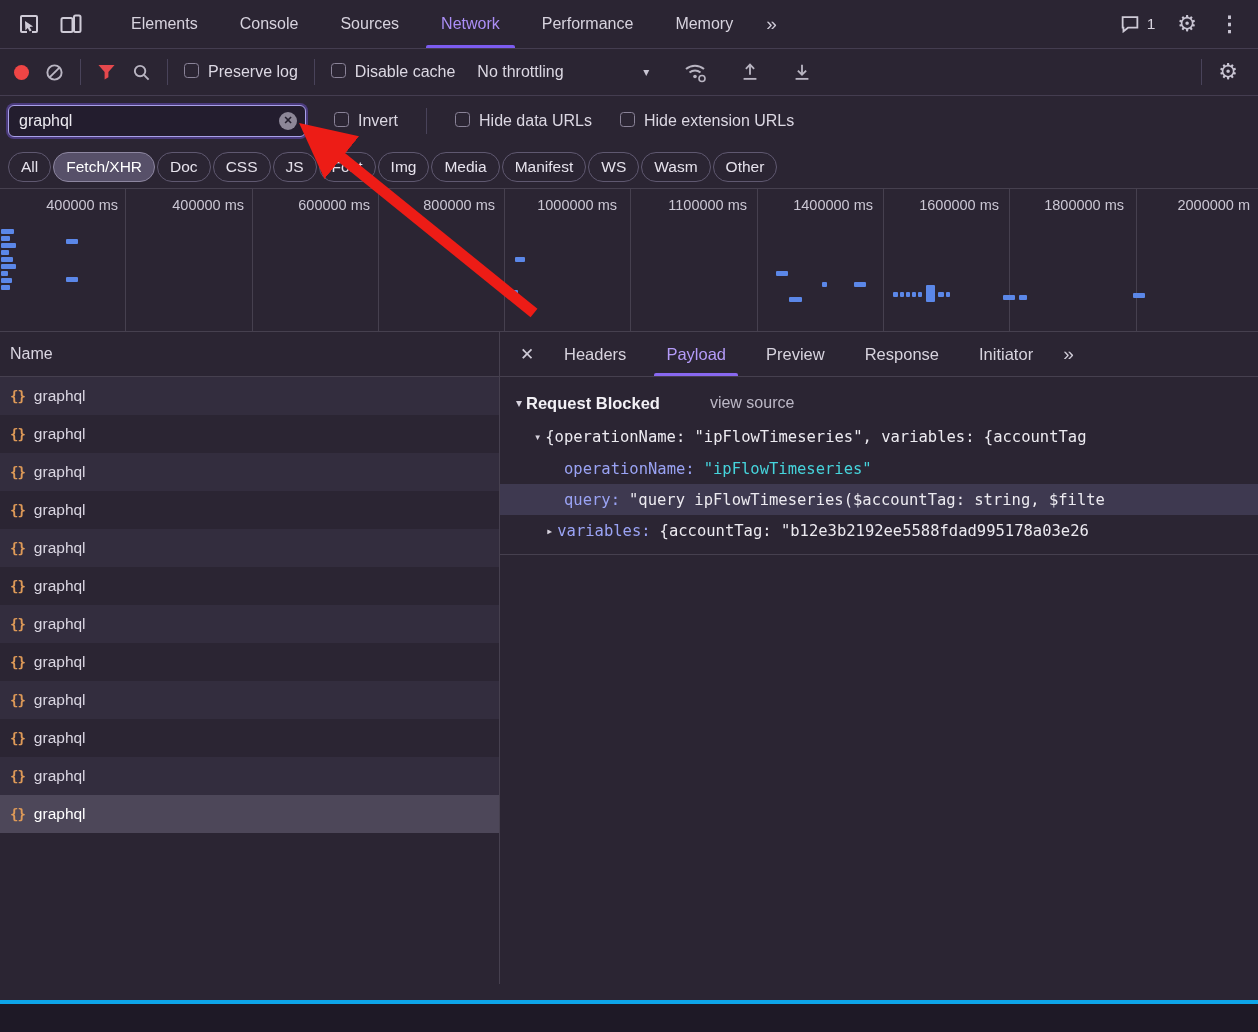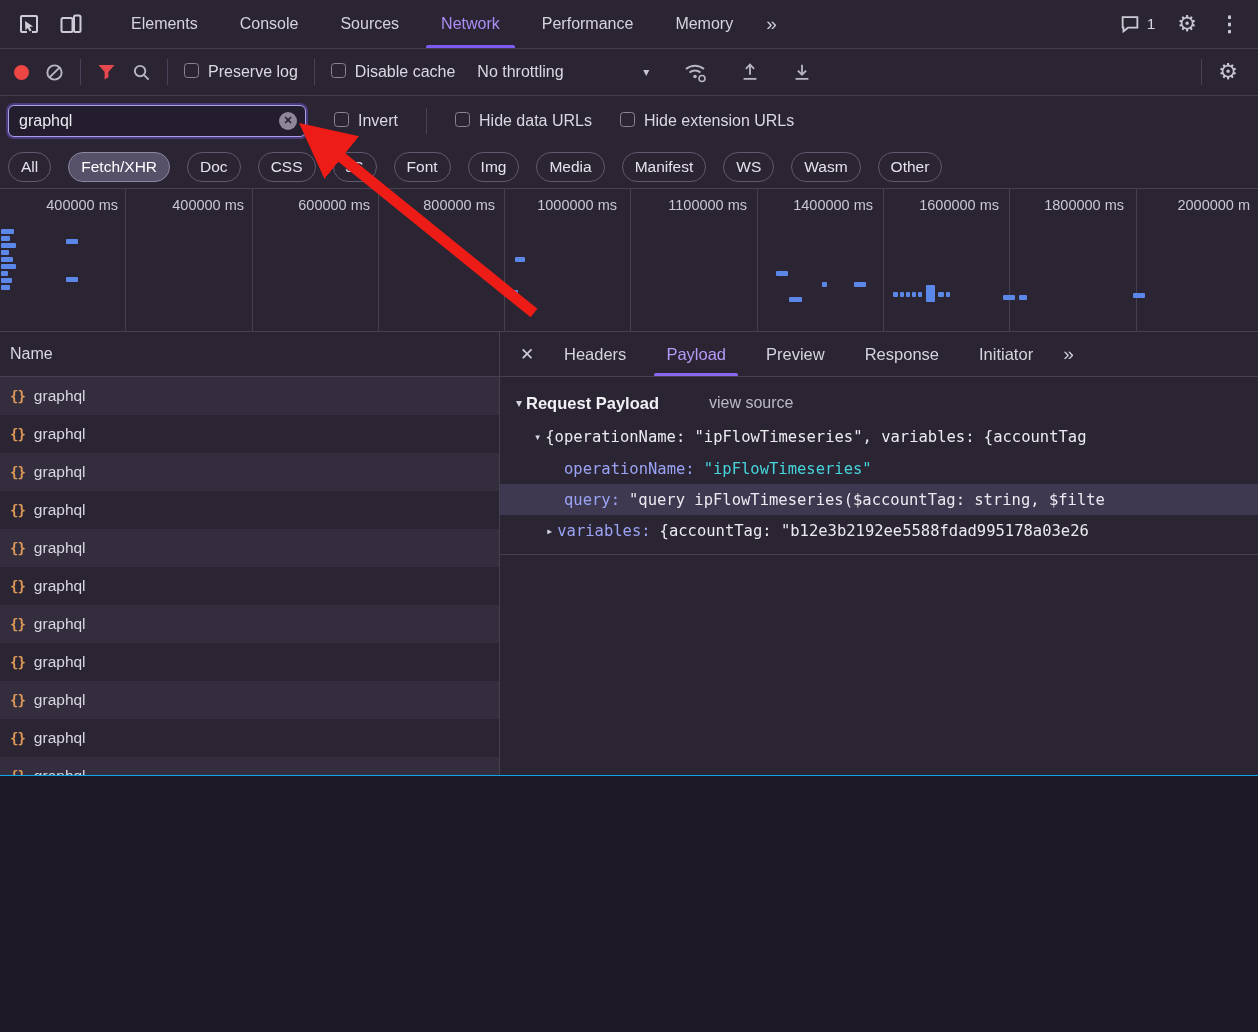--- a/index.html
+++ b/index.html
@@ -1,24 +1,24 @@
 <!DOCTYPE html>
 <html><head>
 <meta charset="utf-8">
 <style>
   * { box-sizing: border-box; margin: 0; padding: 0; }
   html,body { background:#1e1926; }
   .devtools {
     position: relative;
-    width: 1258px; height: 776px;
+    width: 1258px; height: 1004px;
     background: #2b2533;
     color: #d7d3de;
     font-family: "Liberation Sans", sans-serif;
     overflow: hidden;
-    border-bottom: 1px solid #0ea5e9;
+    border-bottom: 4px solid #0ea5e9;
   }
   .vdiv { width:1px; height:26px; background:#49435a; flex:none; }
   .icon-btn { display:flex; align-items:center; justify-content:center; flex:none; }
 
   
   .main-tabbar {
     height:49px; display:flex; align-items:center;
     border-bottom:1px solid #443d50; padding:0 8px;
   }
   .main-tabbar .icon-btn { width:42px; height:49px; }
@@ -69,21 +69,21 @@
     flex:1; background:transparent; border:none; outline:none;
     color:#eceaf0; font-size:16px; font-family:"Liberation Sans",sans-serif;
   }
   .clear-btn {
     width:18px; height:18px; border-radius:50%; background:#8d8798;
     color:#241f2e; font-size:11px; font-weight:bold;
     display:flex; align-items:center; justify-content:center; flex:none;
   }
 
   
-  .chips-row { height:43px; display:flex; align-items:center; gap:17px; padding:0 8px; }
+  .chips-row { height:43px; display:flex; align-items:center; gap:2px; padding:0 8px; }
   .chip {
     padding:5px 12px; border:1px solid #5f5870; border-radius:15px;
     font-size:15.5px; color:#e6e2ec; white-space:nowrap; cursor:default;
   }
   .chip.selected { background:#575069; border-color:#8d86a0; color:#ffffff; }
 
   
   .extra-filters { height:48px; display:flex; align-items:center; gap:30px; padding:0 16px; }
 
   
@@ -404,21 +404,21 @@
         <div class="det-tab selected">Payload</div>
         <div class="det-tab">Preview</div>
         <div class="det-tab">Response</div>
         <div class="det-tab">Initiator</div>
         <div class="det-more">»</div>
       </div>
 
       <div class="payload">
         <div class="p-title-row">
           <span class="p-caret">▾</span>
-          <span class="p-title">Request Payload</span>
+          <span class="p-title">Request Blocked</span>
           <span class="view-source">view source</span>
         </div>
         <div class="p-root mono">
           <span class="p-caret">▾</span>
           <span>{operationName: "ipFlowTimeseries", variables: {accountTag</span>
         </div>
         <div class="p-entry mono">
           <span class="key">operationName</span>
             <span class="colon">:</span>
           <span class="value cyan">"ipFlowTimeseries"</span>

